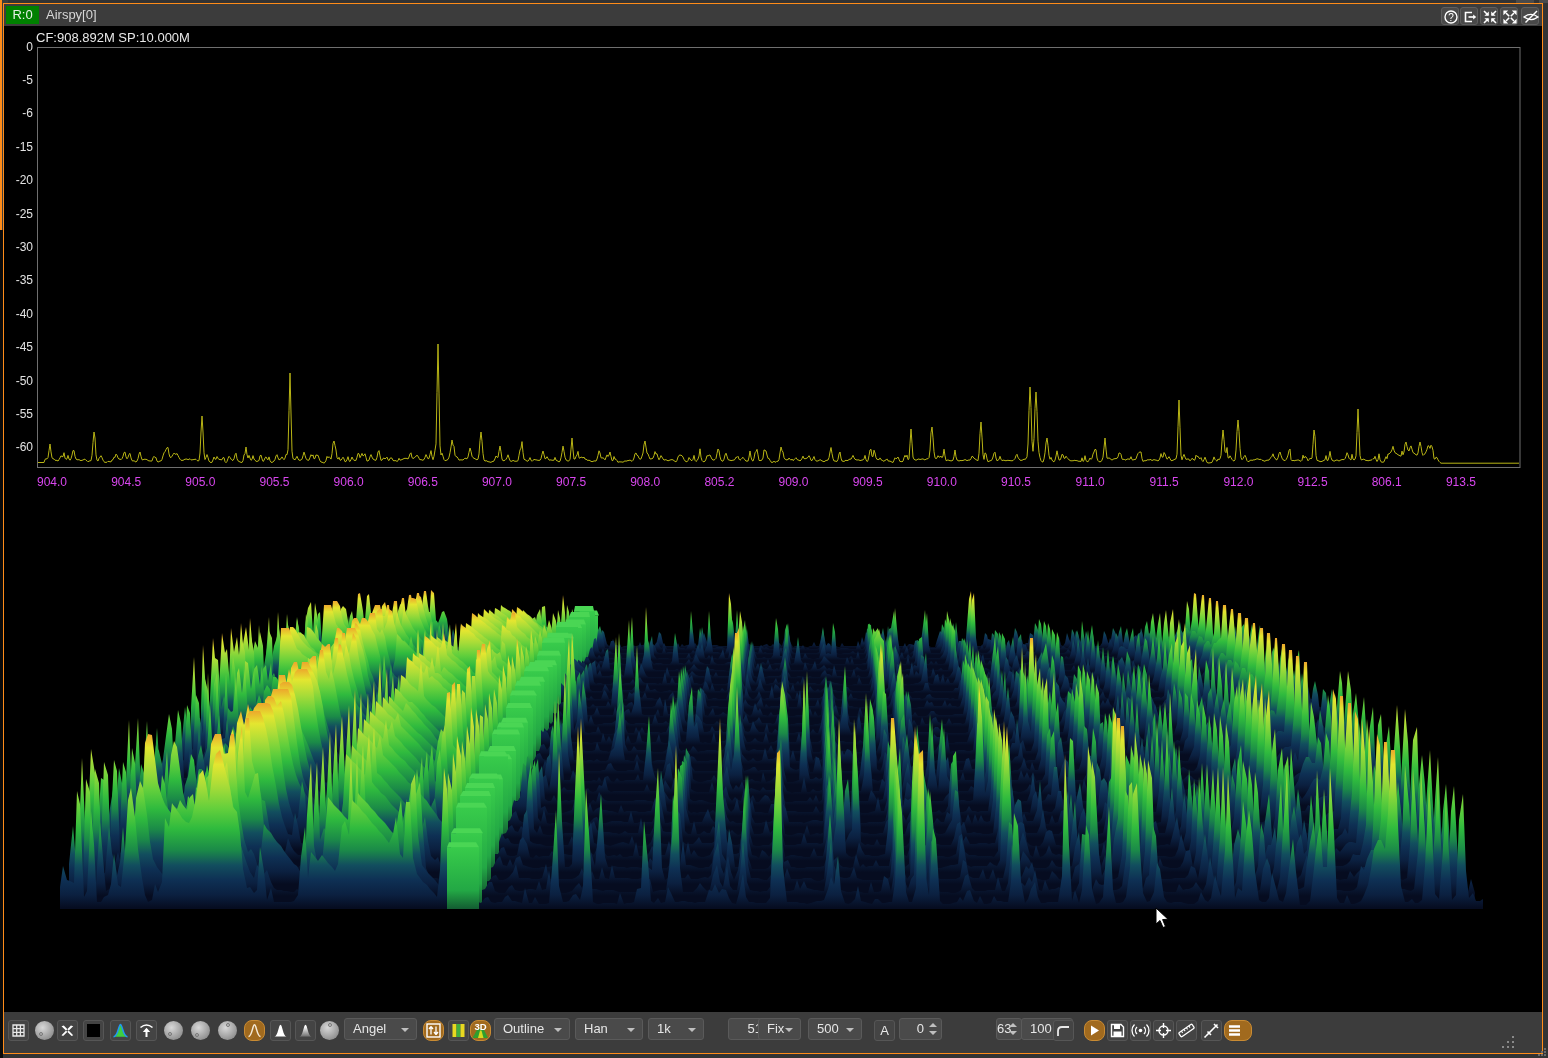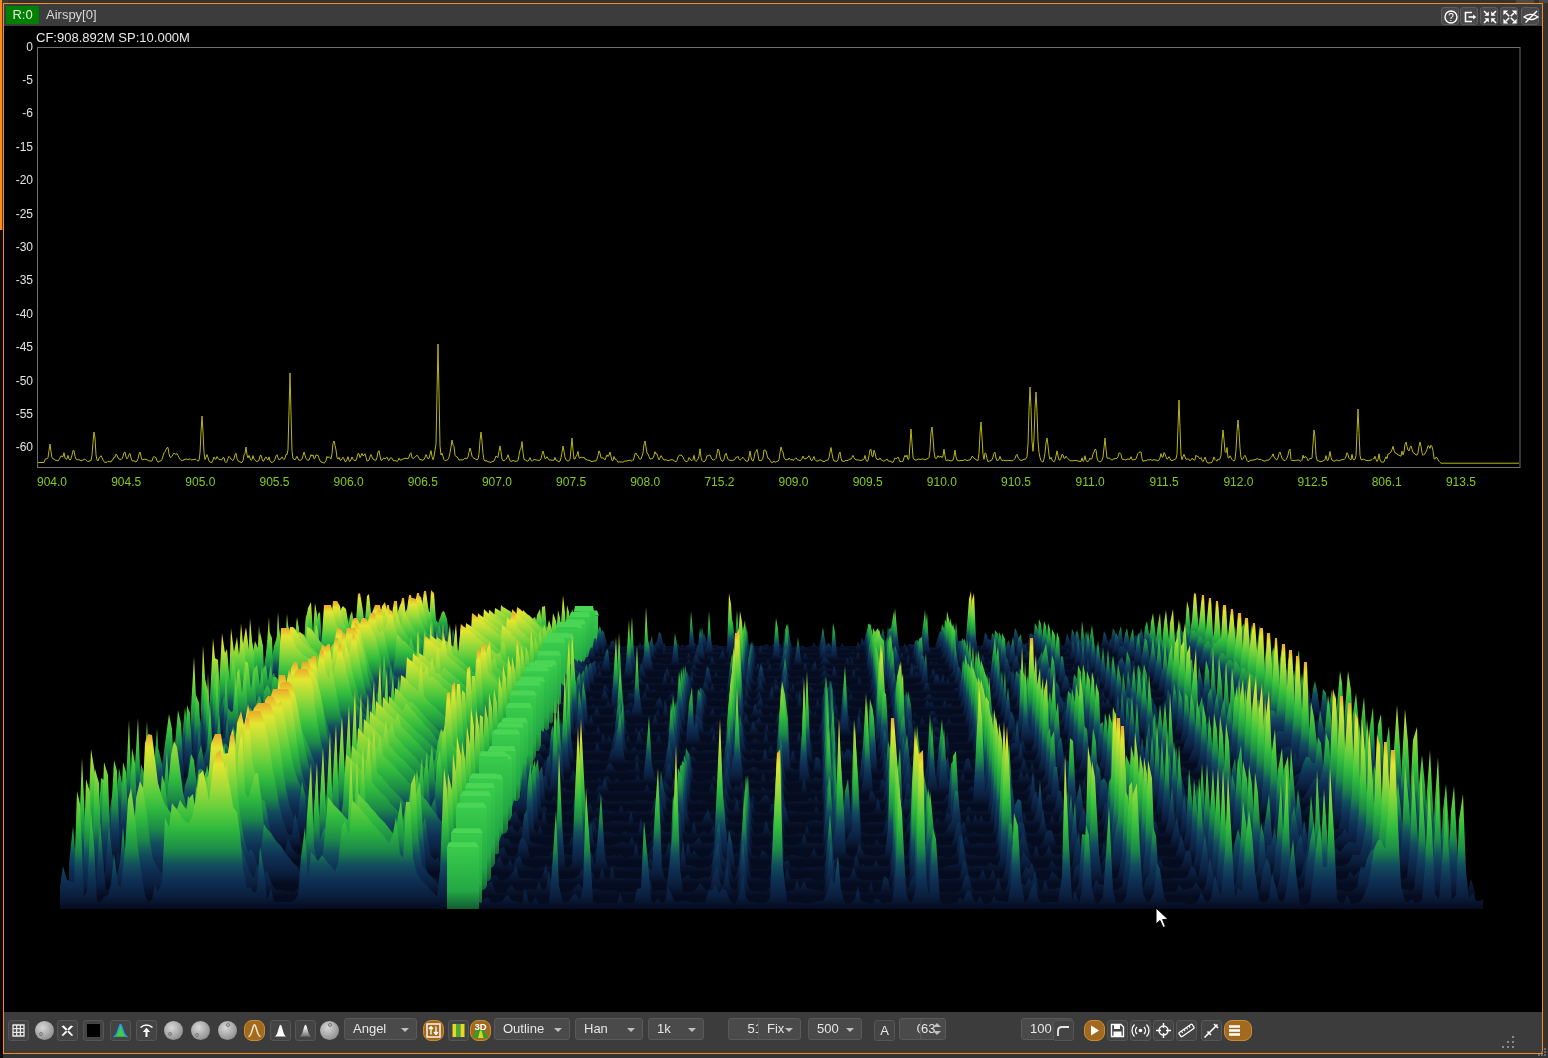--- a/index.html
+++ b/index.html
@@ -4,21 +4,21 @@
 font-family:"Liberation Sans",sans-serif;position:relative;}
 div{position:absolute;box-sizing:border-box;}
 #win{left:3px;top:3px;width:1540px;height:1051px;border:1px solid #ff8c19;background:#000;}
 #tbar{left:4px;top:4px;width:1538px;height:22px;background:#3c3c3c;}
 #toolbar{left:4px;top:1012px;width:1538px;height:41px;background:#3c3c3c;}
 #rchip{left:6px;top:6px;width:33px;height:18px;background:#008000;color:#e6f0e6;font-size:13px;text-align:center;line-height:18px;}
 #ttext{left:46px;top:6px;color:#d7d7d7;font-size:13px;line-height:18px;}
 .tbtn{top:7px;width:18px;height:18px;background:#494949;border:1px solid #5e5e5e;border-radius:3px;}
 .tbtn svg{position:absolute;left:0;top:0;}
 .ylab{left:0;width:33px;text-align:right;color:#e3e3e3;font-size:12px;line-height:13px;}
-.xlab{top:475px;width:50px;text-align:center;color:#84cc16;font-size:12px;line-height:14px;}
+.xlab{top:475px;width:50px;text-align:center;color:#d946ef;font-size:12px;line-height:14px;}
 #cftext{left:36px;top:30px;color:#e8e8e8;font-size:13px;}
 .btn{top:1020px;width:21px;height:21px;background:#444;border:1px solid #565656;border-radius:3px;}
 .btn.chk{background:#a16a1e;border-color:#c98b33;border-radius:8px;}
 .btn svg{position:absolute;left:0;top:0;}
 .knob{top:1021px;width:19px;height:19px;border-radius:50%;background:radial-gradient(circle at 40% 35%,#d8d8d8,#909090 75%,#6a6a6a);}
 .combo{top:1018px;height:22px;background:#4a4a4a;border:1px solid #5a5a5a;border-radius:3px;color:#e6e6e6;font-size:13px;line-height:20px;padding-left:8px;}
 .combo .arr{right:7px;top:9px;width:0;height:0;border-left:4px solid transparent;border-right:4px solid transparent;border-top:4.5px solid #bfbfbf;}
 .spin{top:1018px;height:22px;background:#4a4a4a;border:1px solid #5a5a5a;border-radius:3px;color:#e6e6e6;font-size:13px;line-height:20px;text-align:right;padding-right:17px;}
 .ud{right:3px;top:2px;width:9px;height:16px;}
 .ud:before{content:"";position:absolute;left:0;top:2px;border-left:4px solid transparent;border-right:4px solid transparent;border-bottom:4.5px solid #bfbfbf;}
@@ -80,21 +80,21 @@
 <div class="ylab" style="top:441.3px">-60</div>
 <div class="xlab" style="left:27.0px">904.0</div>
 <div class="xlab" style="left:101.2px">904.5</div>
 <div class="xlab" style="left:175.3px">905.0</div>
 <div class="xlab" style="left:249.5px">905.5</div>
 <div class="xlab" style="left:323.6px">906.0</div>
 <div class="xlab" style="left:397.8px">906.5</div>
 <div class="xlab" style="left:471.9px">907.0</div>
 <div class="xlab" style="left:546.1px">907.5</div>
 <div class="xlab" style="left:620.2px">908.0</div>
-<div class="xlab" style="left:694.4px">715.2</div>
+<div class="xlab" style="left:694.4px">805.2</div>
 <div class="xlab" style="left:768.5px">909.0</div>
 <div class="xlab" style="left:842.7px">909.5</div>
 <div class="xlab" style="left:916.8px">910.0</div>
 <div class="xlab" style="left:991.0px">910.5</div>
 <div class="xlab" style="left:1065.1px">911.0</div>
 <div class="xlab" style="left:1139.2px">911.5</div>
 <div class="xlab" style="left:1213.4px">912.0</div>
 <div class="xlab" style="left:1287.6px">912.5</div>
 <div class="xlab" style="left:1361.7px">806.1</div>
 <div class="xlab" style="left:1435.9px">913.5</div>
@@ -649,21 +649,21 @@
 <div class="combo" style="left:494px;width:76px">Outline<div class="arr"></div></div>
 <div class="combo" style="left:575px;width:68px">Han<div class="arr"></div></div>
 <div class="combo" style="left:648px;width:56px">1k<div class="arr"></div></div>
 <div class="spin" style="left:728px;width:52px">51<div class="ud"></div></div>
 <div class="combo" style="left:758px;width:43px">Fix<div class="arr"></div></div>
 <div class="combo" style="left:808px;width:54px">500<div class="arr"></div></div>
 <div class="btn" style="left:874px;width:21px">
     <span style="position:absolute;left:0;top:0;width:100%;text-align:center;color:#e8e8e8;font-size:13px;line-height:19px">A</span>
   </div>
 <div class="spin" style="left:899px;width:43px">0<div class="ud"></div></div>
-<div class="spin" style="left:920px;width:26px">63<div class="ud"></div></div>
+<div class="spin" style="left:996px;width:26px">63<div class="ud"></div></div>
 <div class="combo" style="left:1021px;width:52px">100<div class="arr"></div></div>
 <div class="btn" style="left:1053px;width:21px">
     <svg width="19" height="19" viewBox="0 0 19 19">
       <path d="M4 15V10Q4 6 8 6h7" fill="none" stroke="#e8e8e8" stroke-width="1.8"></path>
     </svg>
   </div>
 <div class="btn chk" style="left:1084px;width:21px">
     <svg width="19" height="19" viewBox="0 0 19 19">
       <path d="M6 4.5v10l8-5z" fill="#fff"></path>
     </svg>

